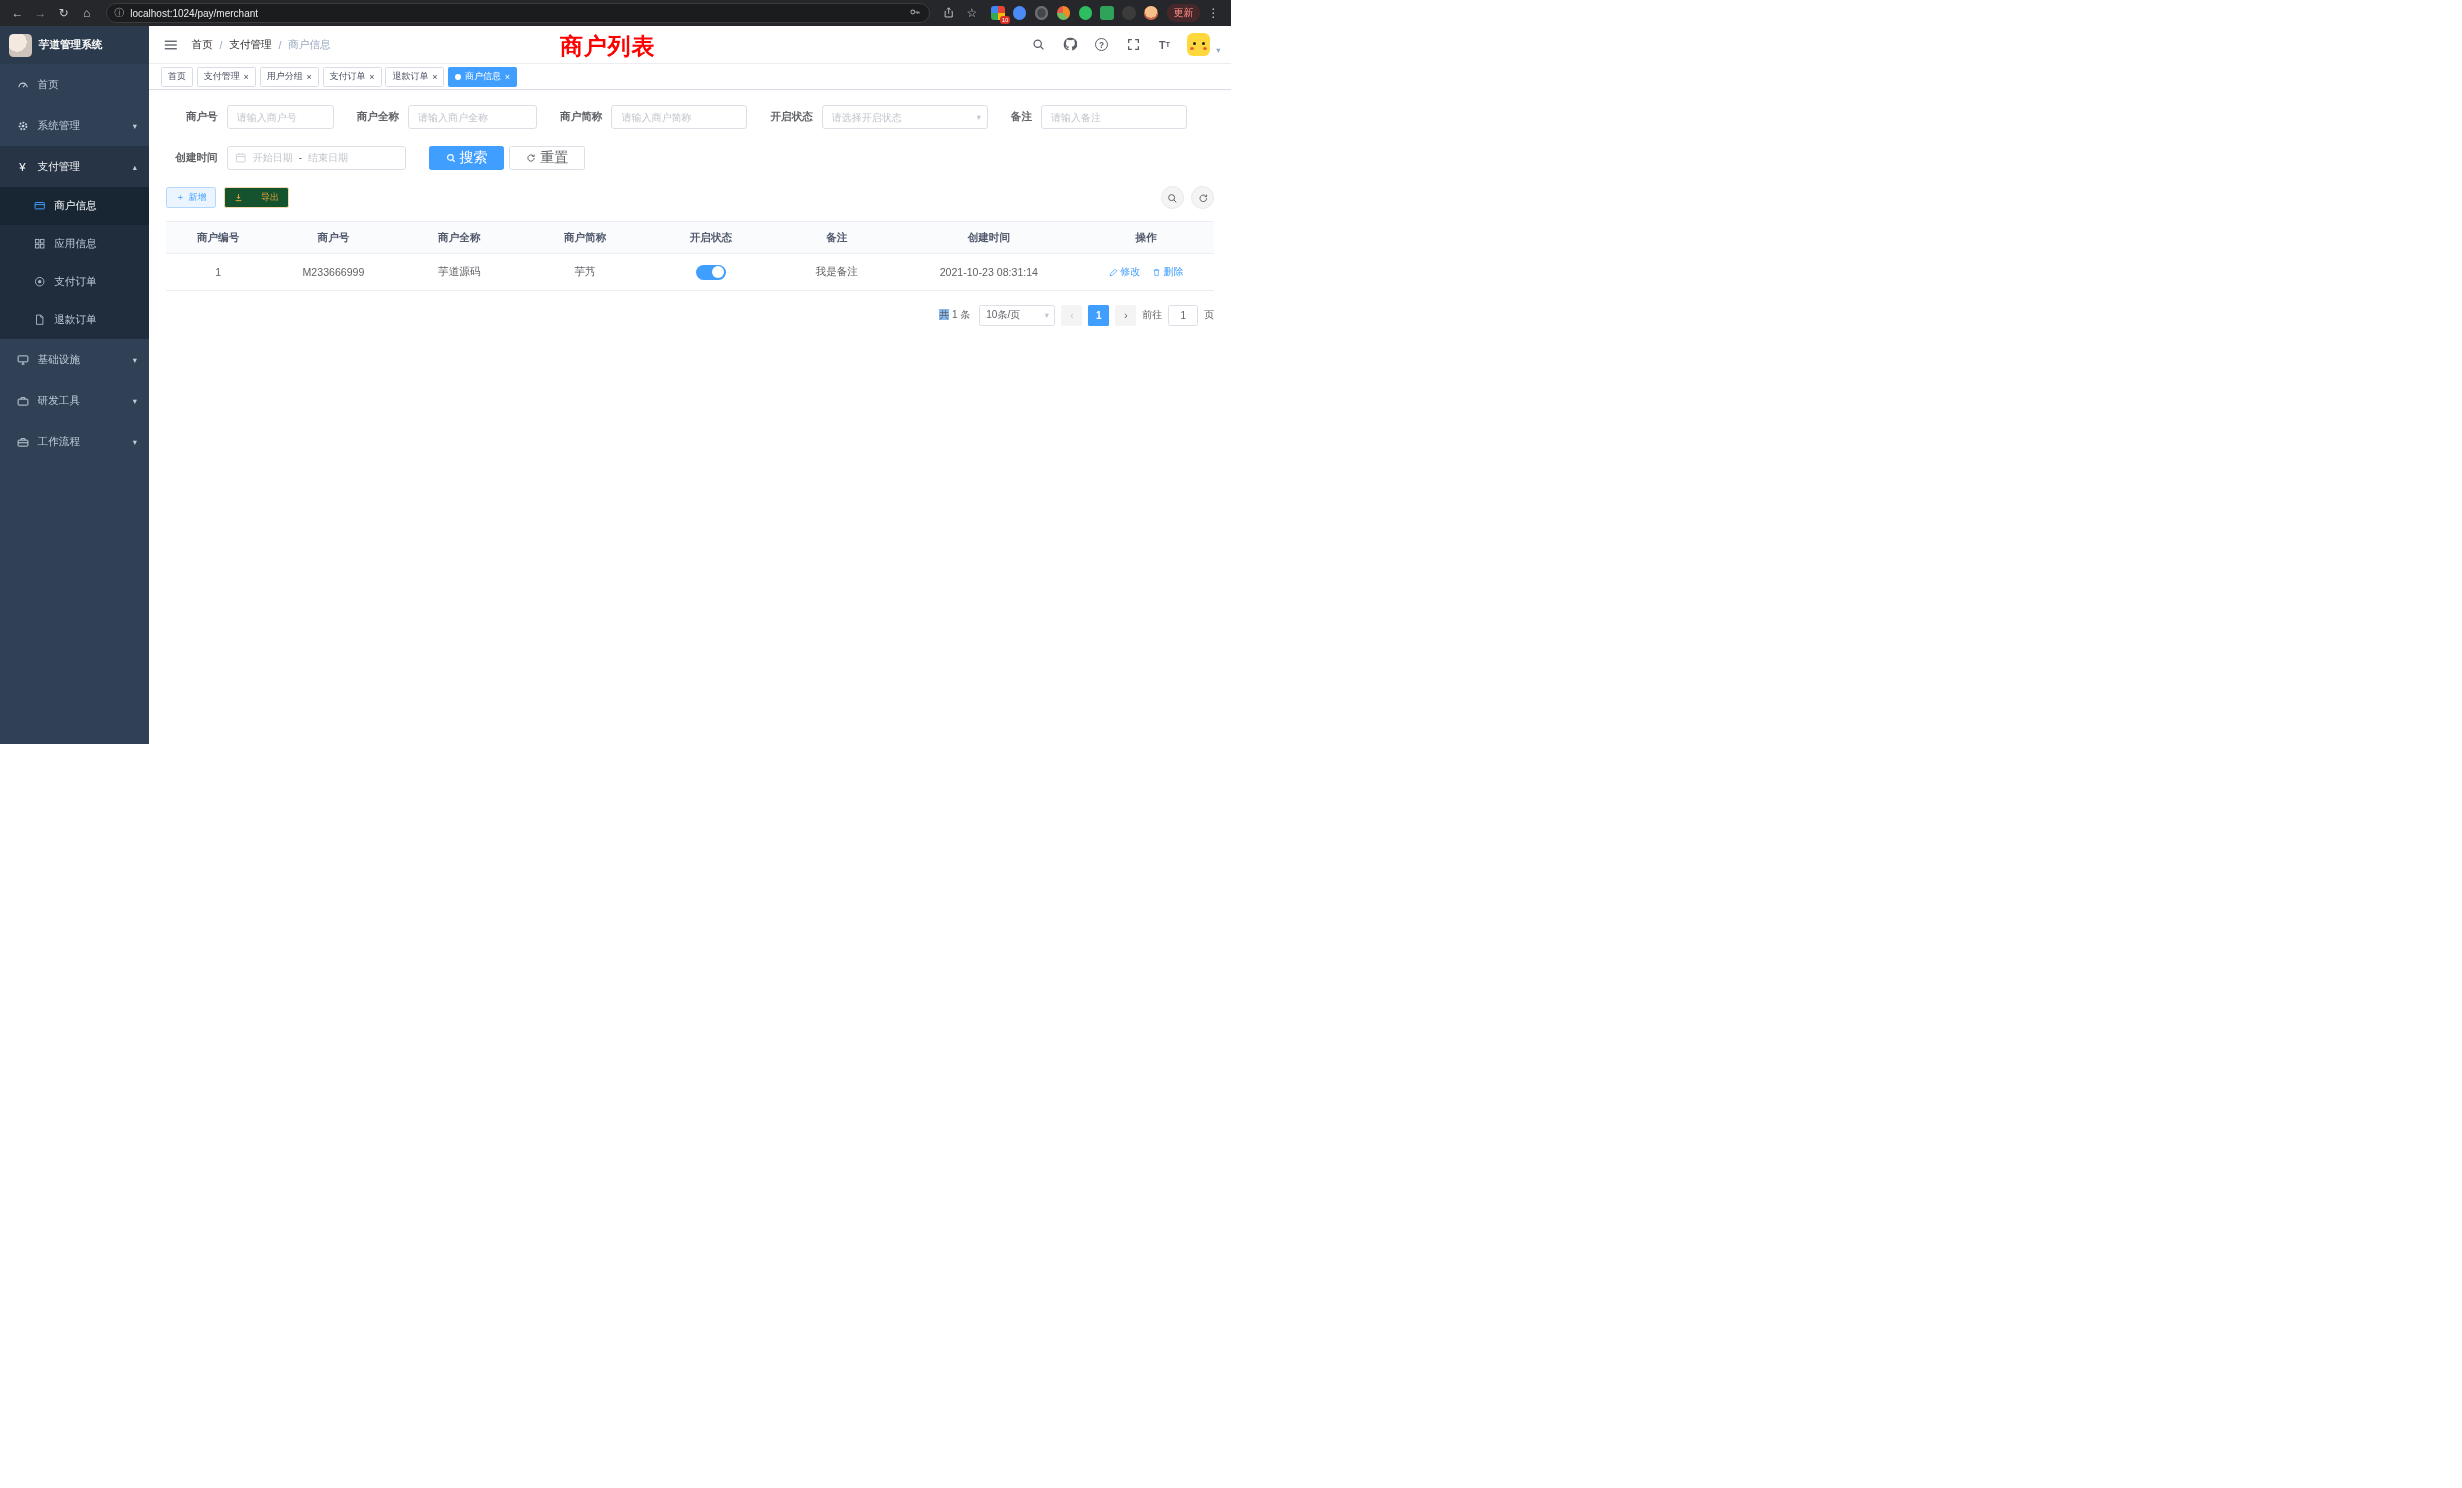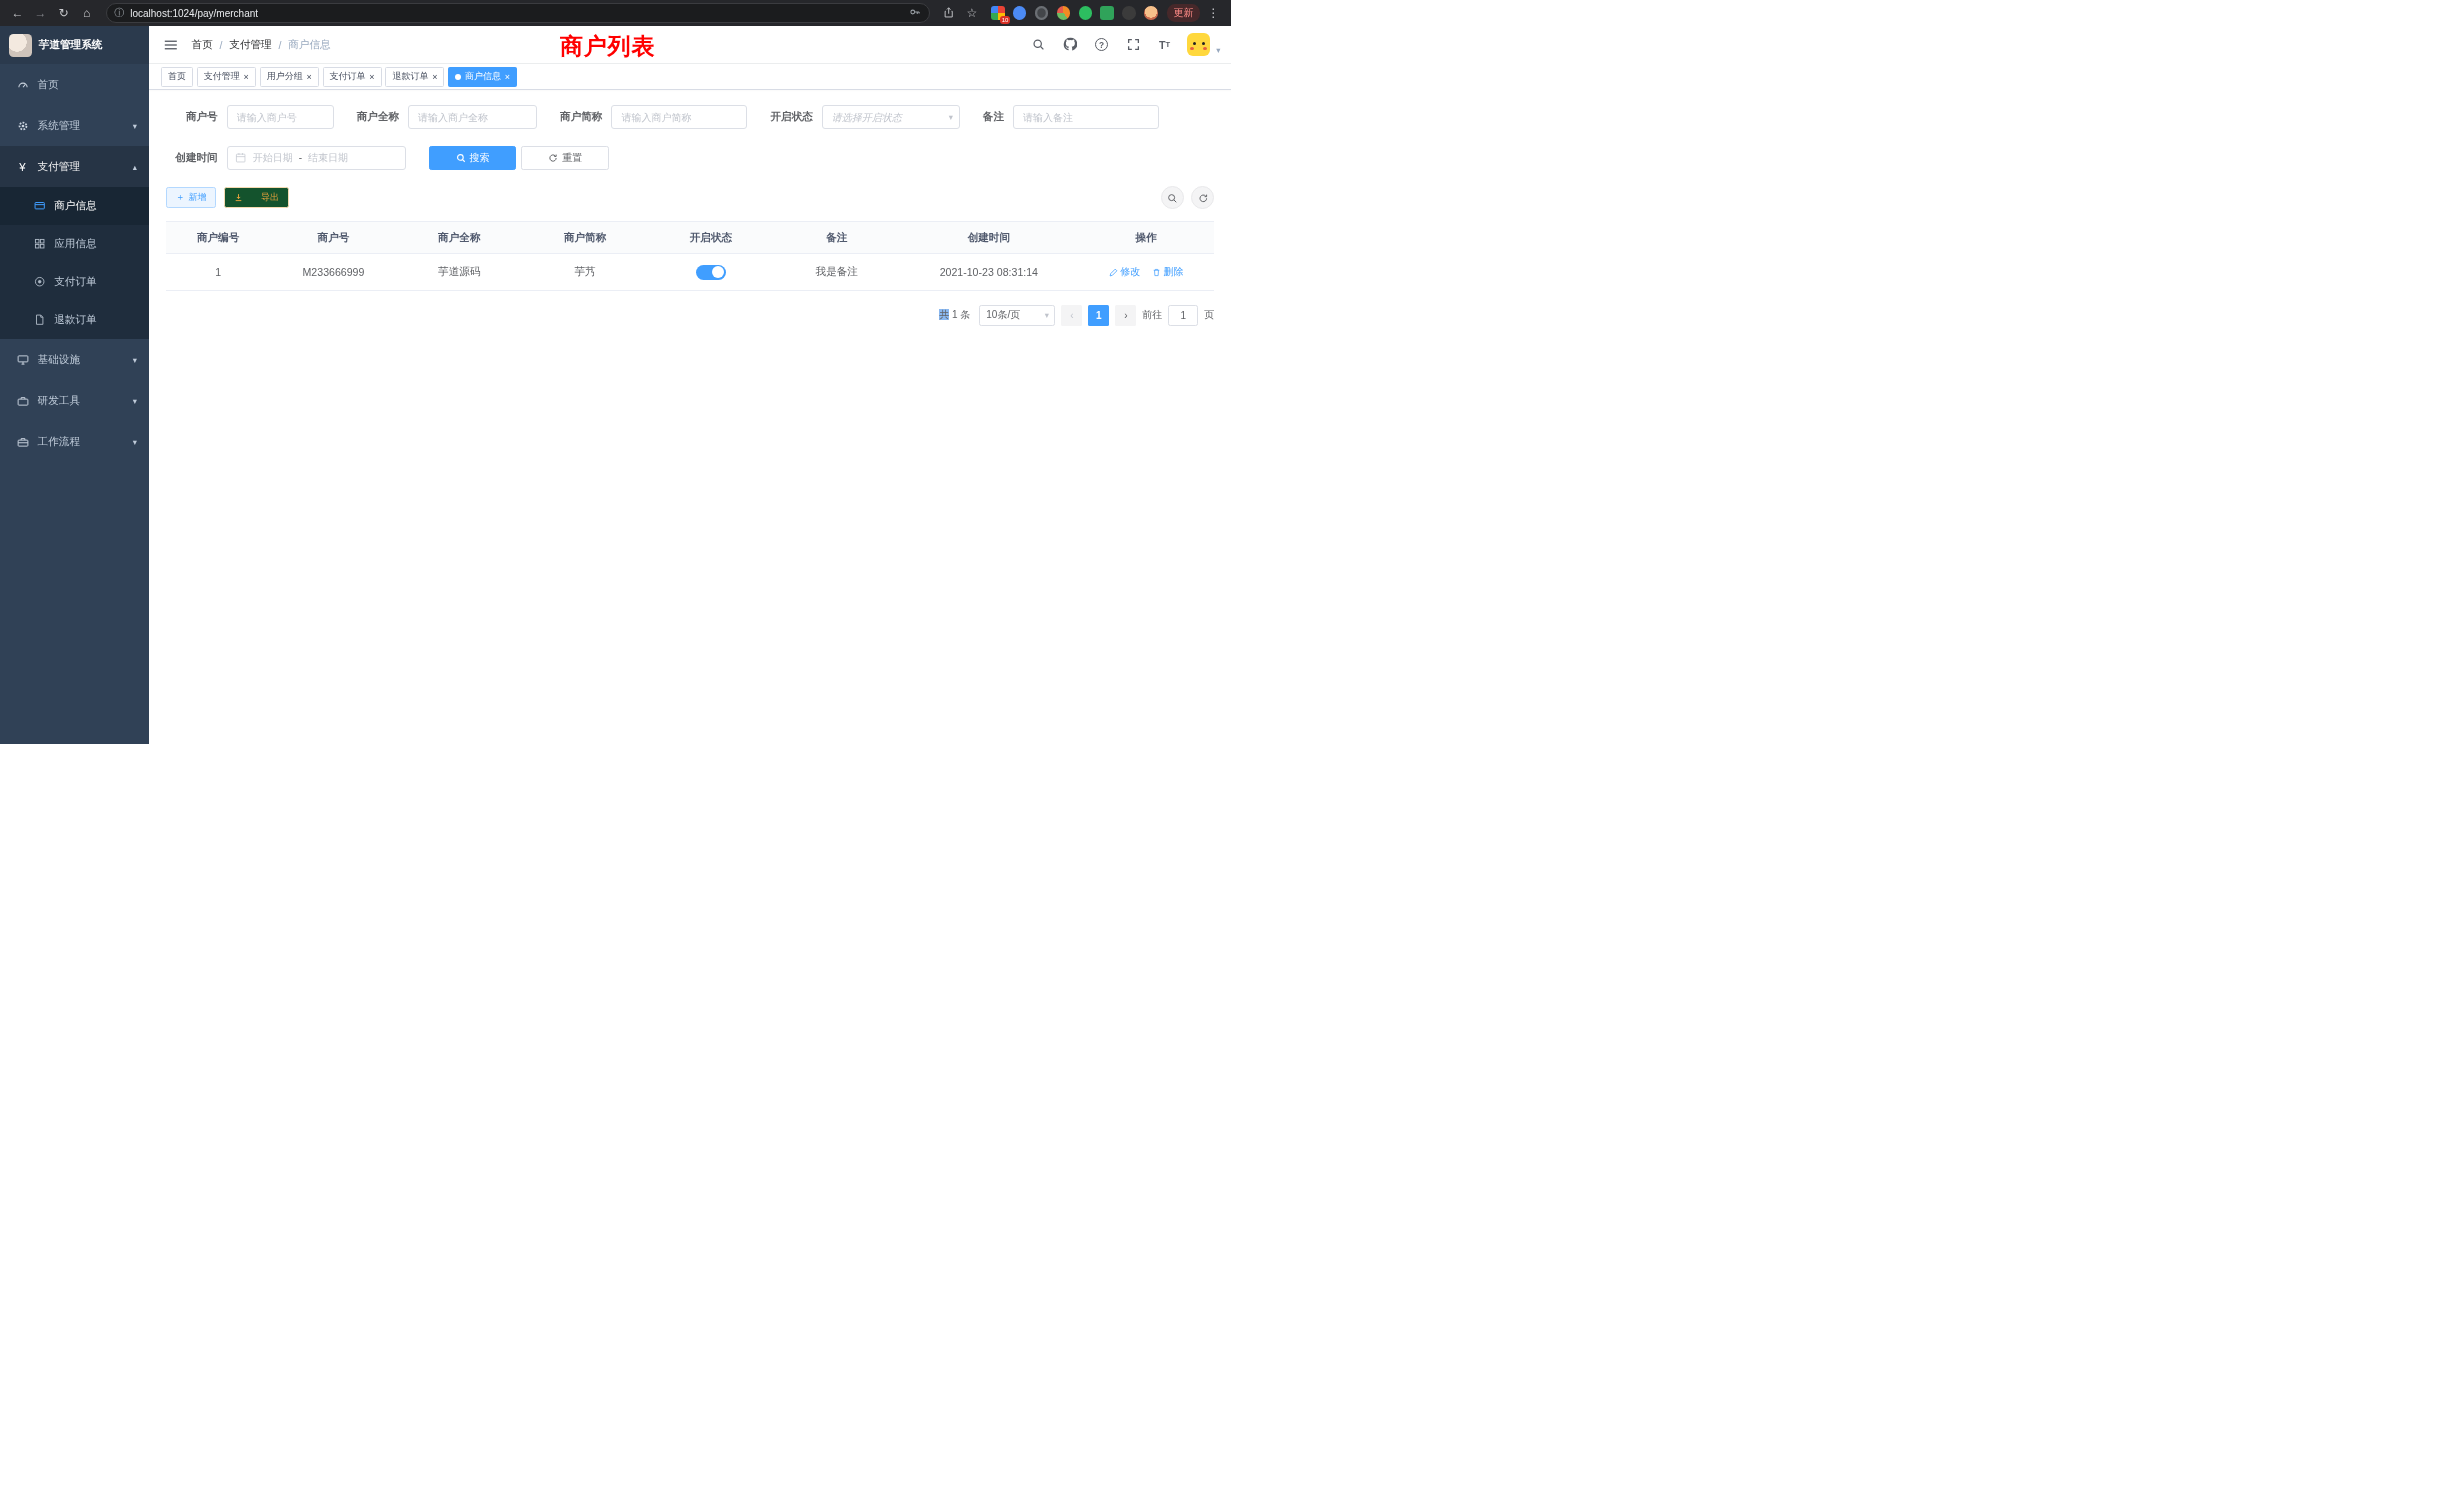--- a/index.html
+++ b/index.html
@@ -73,21 +73,21 @@
   .f-item { display:flex; align-items:center; margin-right:23px; }
   .f-label { color:#606266; font-weight:bold; font-size:10.6px; margin-right:9px; white-space:nowrap; }
   .f-label.w1 { width:52px; text-align:right; }
   .inp { height:24px; border:0.8px solid #dcdfe6; border-radius:3px; padding:0 9px; font-size:10px; color:#606266; outline:none; font-family:inherit; background:#fff; }
   .inp::placeholder { color:#c0c4cc; }
   .sel-wrap { position:relative; display:inline-flex; align-items:center; }
   .sel-wrap .inp { padding-right:21px; }
   .sel-caret { position:absolute; right:6.8px; color:#c0c4cc; font-size:8.3px; pointer-events:none; }
   .date-range { width:179px; height:24px; border:0.8px solid #dcdfe6; border-radius:3px; display:flex; align-items:center; padding:0 7.6px; gap:6px; color:#c0c4cc; font-size:10px; cursor:text; }
   .date-range .sep { color:#606266; }
-  .btn { height:24px; border-radius:2.3px; border:0.8px solid #dcdfe6; background:#fff; color:#606266; font-size:10px; padding:0 26px; display:inline-flex; align-items:center; gap:3.8px; cursor:pointer; font-family:inherit; }
+  .btn { height:24px; border-radius:2.3px; border:0.8px solid #dcdfe6; background:#fff; color:#606266; font-size:14px; padding:0 16px; display:inline-flex; align-items:center; gap:3.8px; cursor:pointer; font-family:inherit; }
   .btn.primary { background:#409EFF; border-color:#409EFF; color:#fff; }
   .btn + .btn { margin-left:5px; }
 
   .toolbar { display:flex; align-items:center; margin-bottom:12px; }
   .btn-mini { height:21px; border-radius:2.3px; font-size:9px; padding:0 9px; display:inline-flex; align-items:center; gap:3.8px; cursor:pointer; font-family:inherit; }
   .btn-plain-primary { background:#ecf5ff; border:0.8px solid #b3d8ff; color:#409EFF; }
   .btn-plain-warning { background:#14532d; border:0.8px solid #f5dab1; color:#e6a23c; margin-left:7.6px;gap:18px; }
   .toolbar-right { margin-left:auto; display:flex; gap:7.6px; }
   .circle-btn { width:23px; height:23px; border-radius:50%; background:#f4f4f5; border:0.8px solid #e9e9eb; color:#606266; display:flex; align-items:center; justify-content:center; cursor:pointer; }
 
@@ -345,21 +345,21 @@
           <span class="f-label">商户全称</span>
           <input class="inp" style="width: 129px;" placeholder="请输入商户全称">
         </div>
         <div class="f-item">
           <span class="f-label">商户简称</span>
           <input class="inp" style="width: 136px;" placeholder="请输入商户简称">
         </div>
         <div class="f-item">
           <span class="f-label">开启状态</span>
           <span class="sel-wrap">
-            <input class="inp" style="width: 138px; font-style: italic;" readonly="" placeholder="请选择开启状态">
+            <input class="inp" style="width: 166px;" readonly="" placeholder="请选择开启状态">
             <span class="sel-caret">▾</span>
           </span>
         </div>
         <div class="f-item" style="margin-right:0">
           <span class="f-label">备注</span>
           <input class="inp" style="width: 146px;" placeholder="请输入备注">
         </div>
       </div>
 
       <div class="filter-row">

